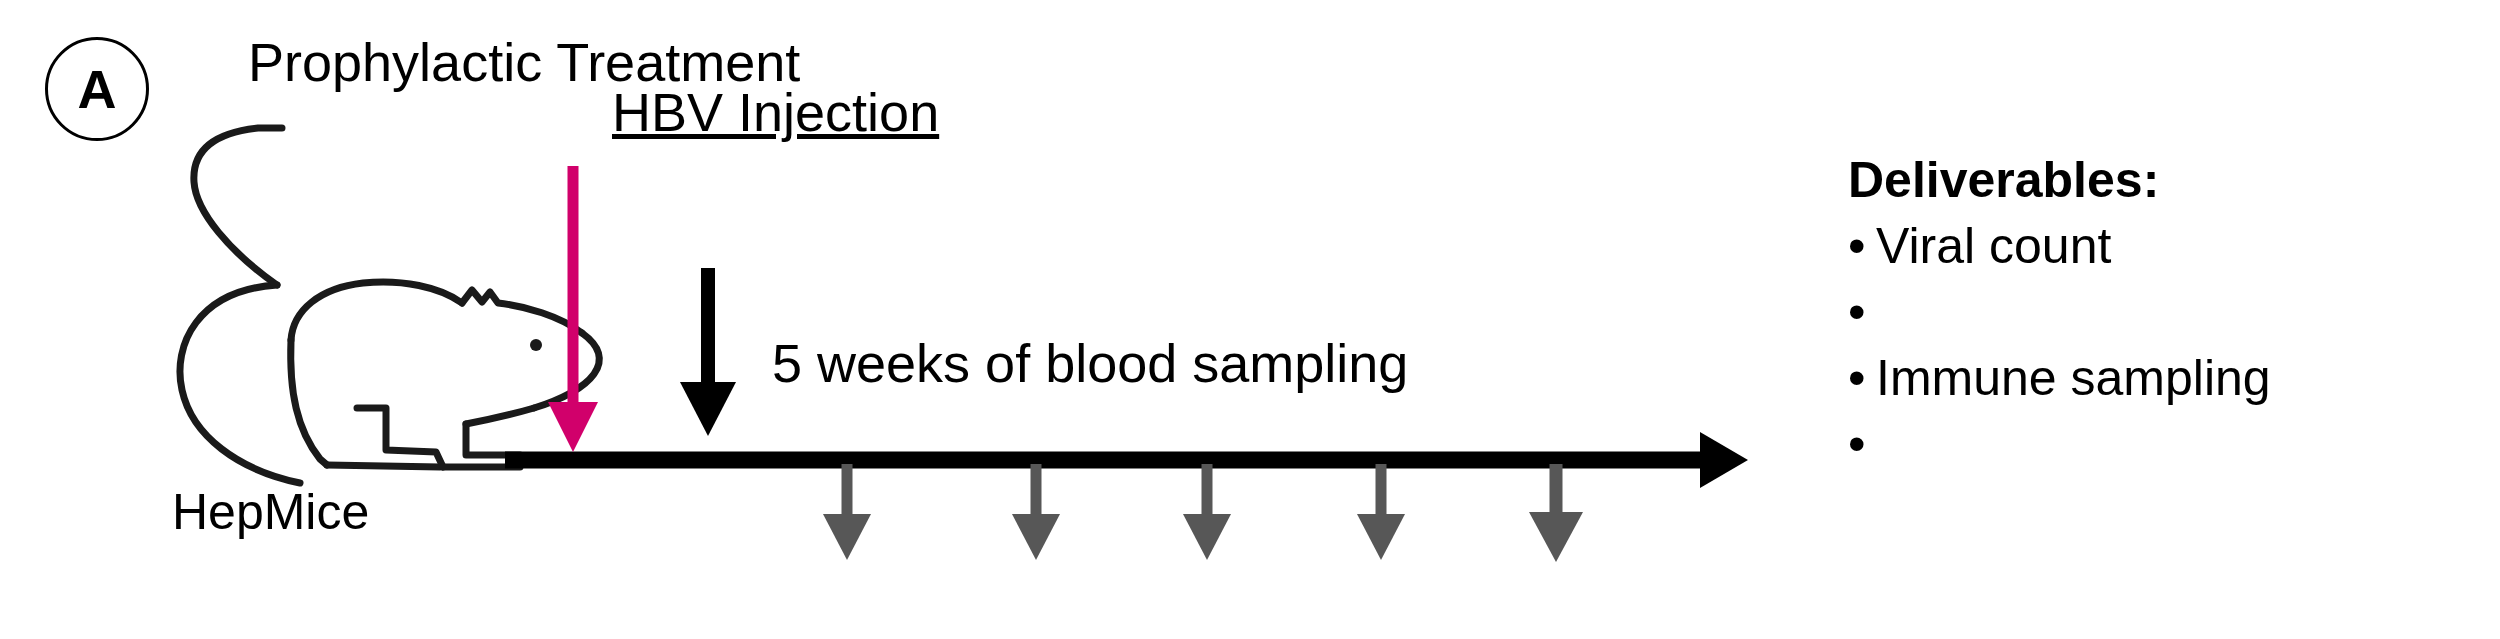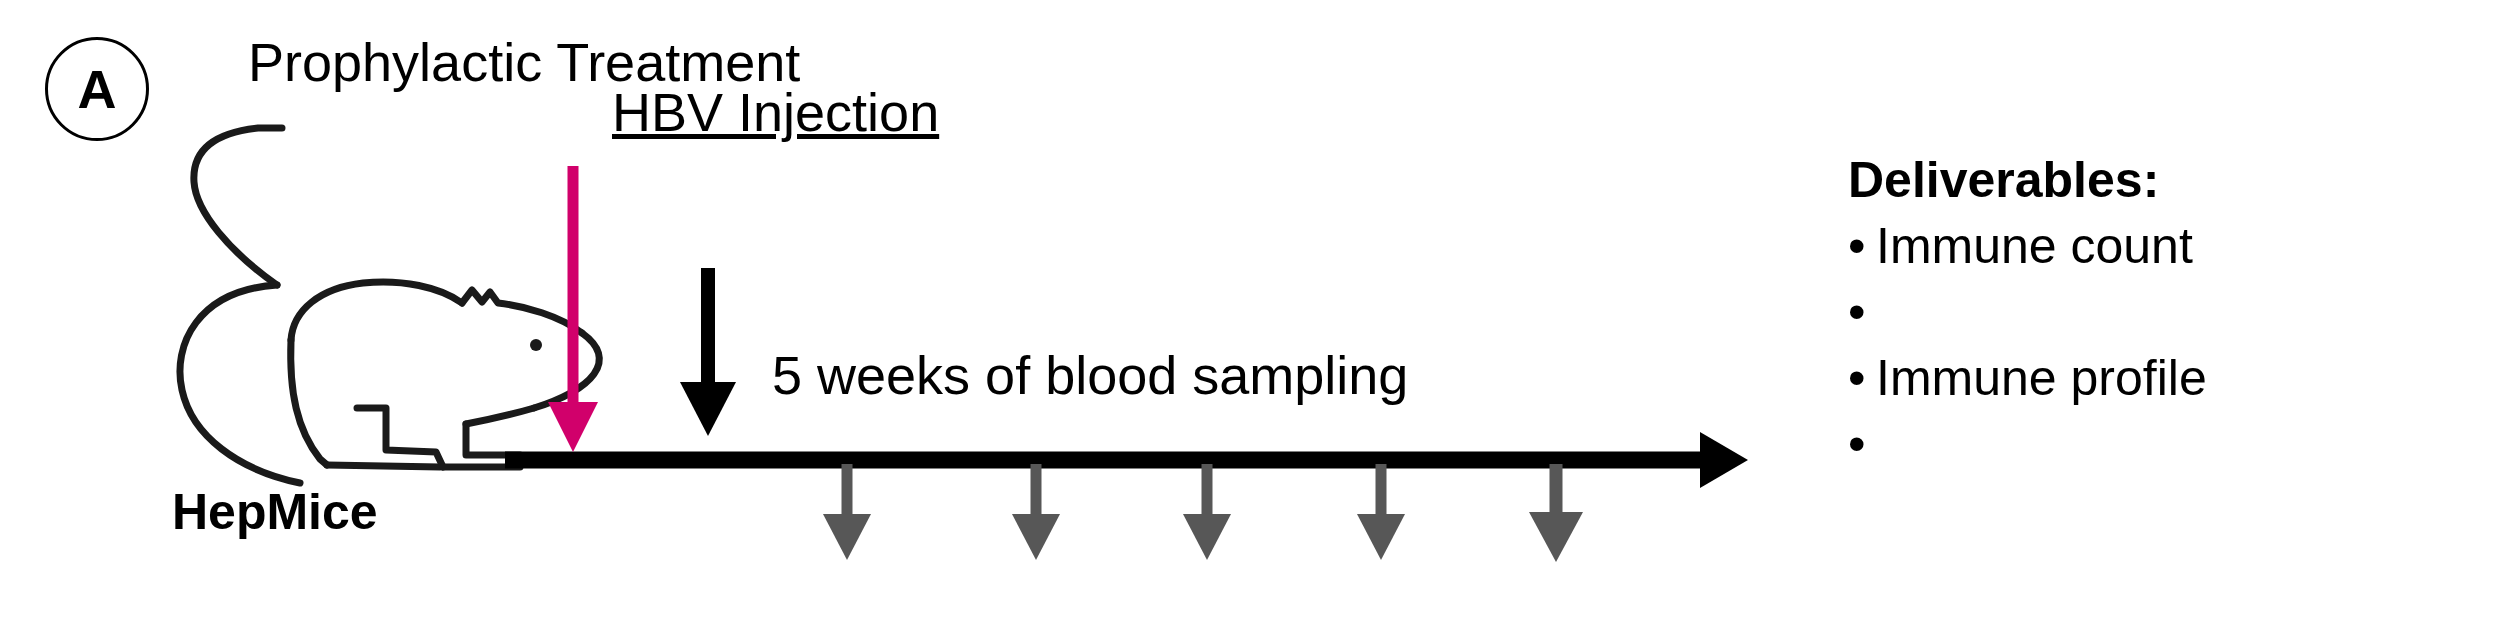--- a/index.html
+++ b/index.html
@@ -42,27 +42,27 @@
 
   
   .plain-label {
     font-size: 54px;
     font-weight: normal;
     line-height: 1;
     white-space: nowrap;
   }
   #prophylactic-label { left: 248px; top: 35px; }
   #hbv-label { left: 612px; top: 85px; text-decoration: underline; }
-  #sampling-label { left: 772px; top: 348px; }
+  #sampling-label { left: 772px; top: 336px; }
 
   #hepmice-label {
     left: 172px;
     top: 487px;
     font-size: 50px;
-    font-weight: bold;
+    font-weight: normal;
     line-height: 1;
     white-space: nowrap;
   }
 
   
   #deliverables {
     left: 1848px;
     top: 155px;
     width: 660px;
   }
@@ -109,30 +109,30 @@
 
   <div class="abs plain-label" id="sampling-label">5 weeks of blood sampling</div>
 
   <div class="abs" id="hepmice-label">HepMice</div>
 
   <div class="abs" id="deliverables">
     <div id="deliverables-title">Deliverables:</div>
 
     <div class="deliverable-item">
       <span class="bullet-glyph">•</span>
-      <span>Immune count</span>
-    </div>
-
-    <div class="deliverable-item">
-      <span class="bullet-glyph">•</span>
-    </div>
-
-    <div class="deliverable-item">
-      <span class="bullet-glyph">•</span>
-      <span>Immune profile</span>
+      <span>Viral count</span>
+    </div>
+
+    <div class="deliverable-item">
+      <span class="bullet-glyph">•</span>
+    </div>
+
+    <div class="deliverable-item">
+      <span class="bullet-glyph">•</span>
+      <span>Immune sampling</span>
     </div>
 
     <div class="deliverable-item">
       <span class="bullet-glyph">•</span>
     </div>
   </div>
 
   <svg class="abs" id="drawing" width="2500" height="639" viewBox="0 0 2500 639">
 
     <g fill="none" stroke="#1a1a1a" stroke-width="7" stroke-linecap="round" stroke-linejoin="round">

